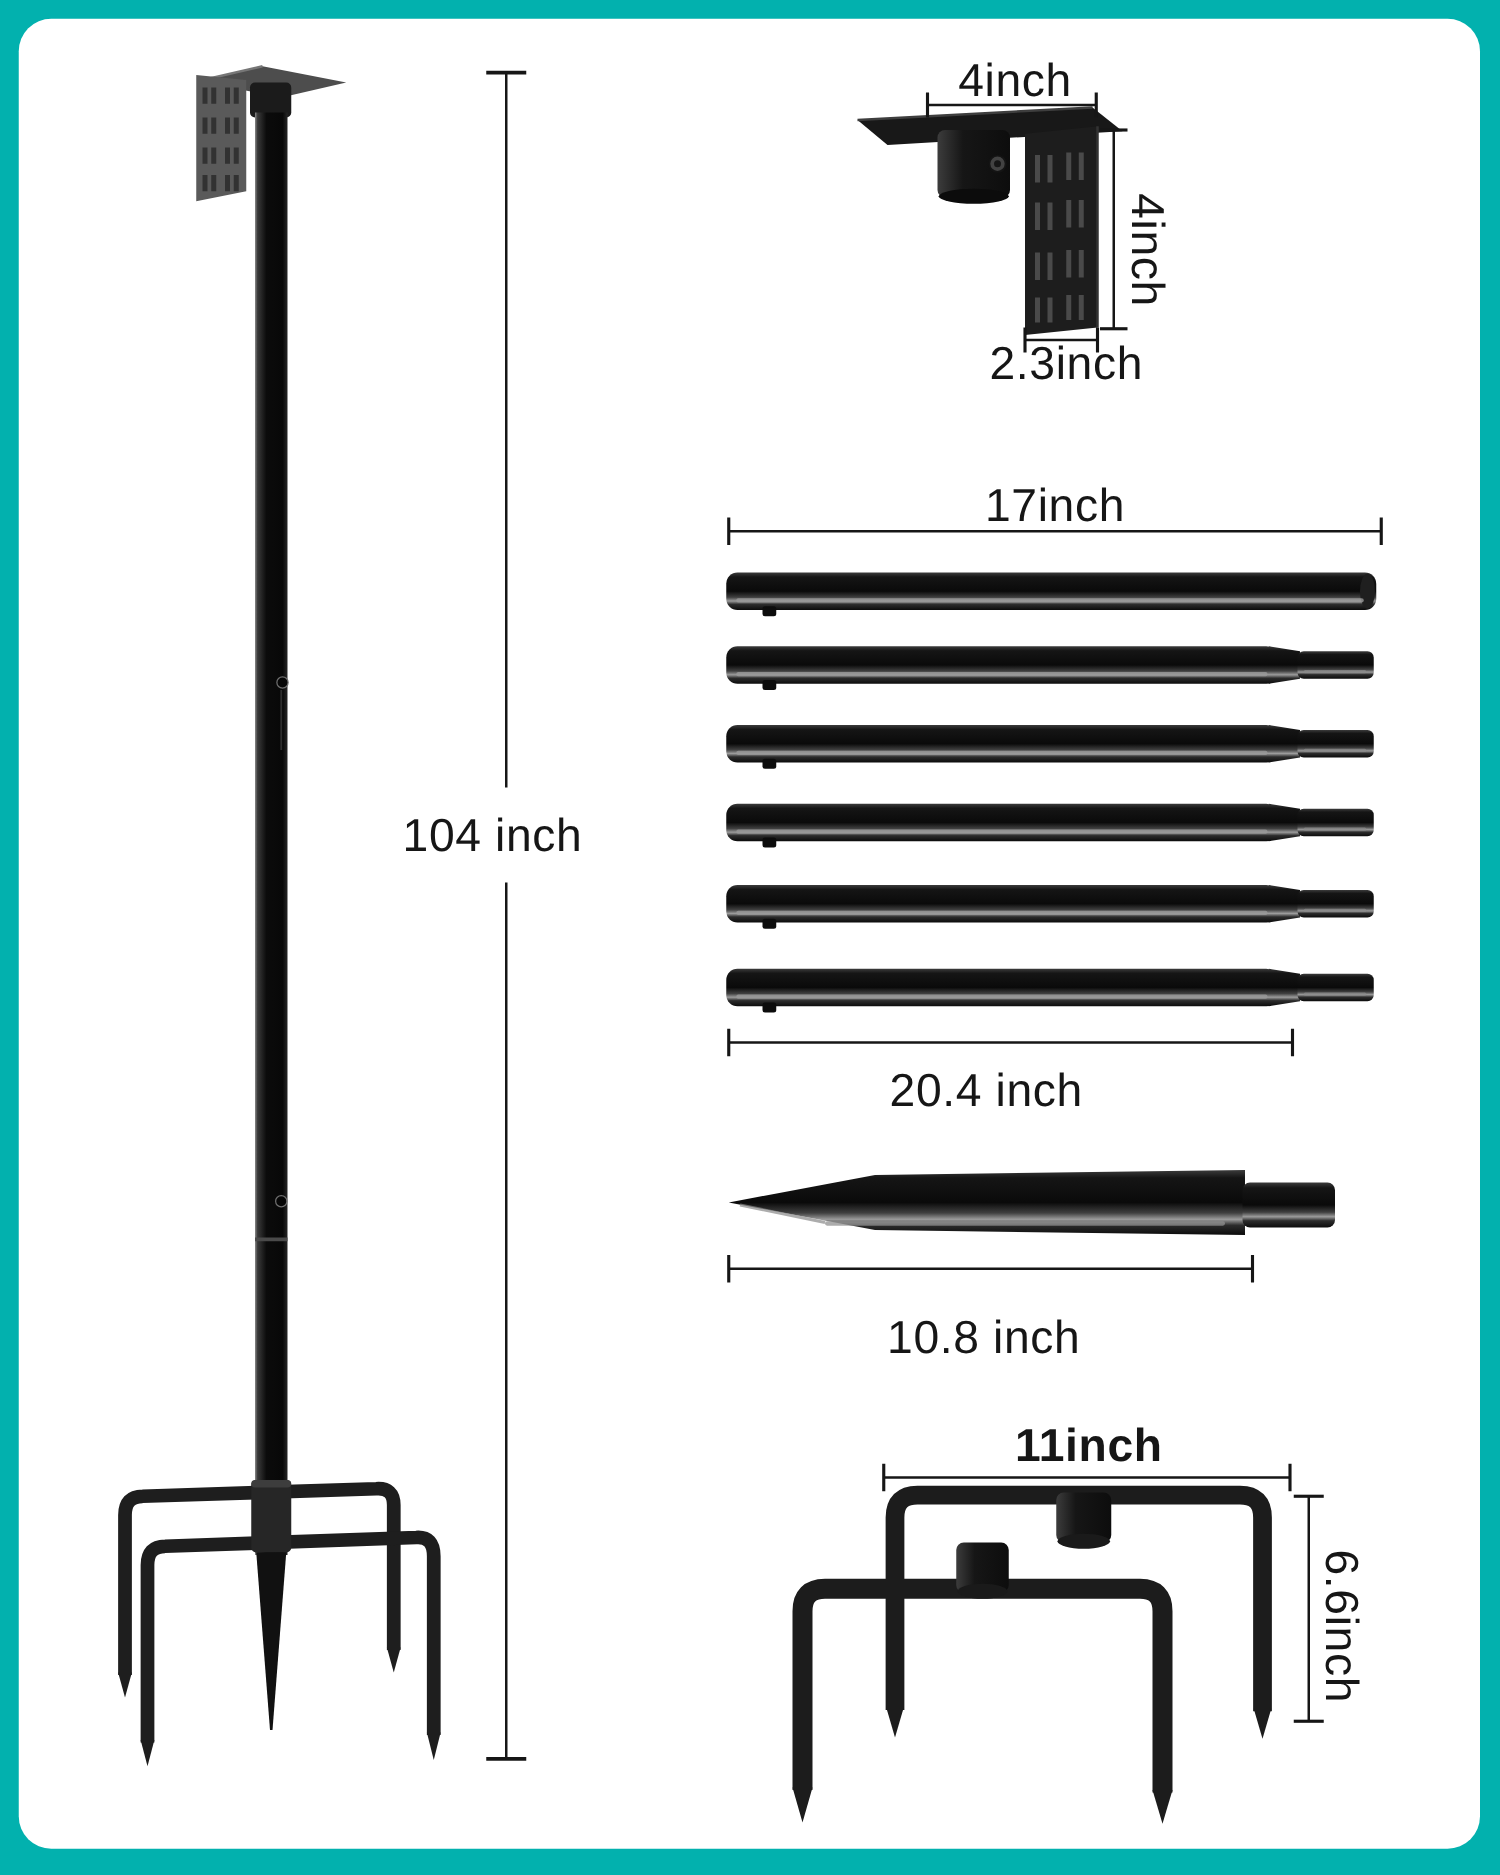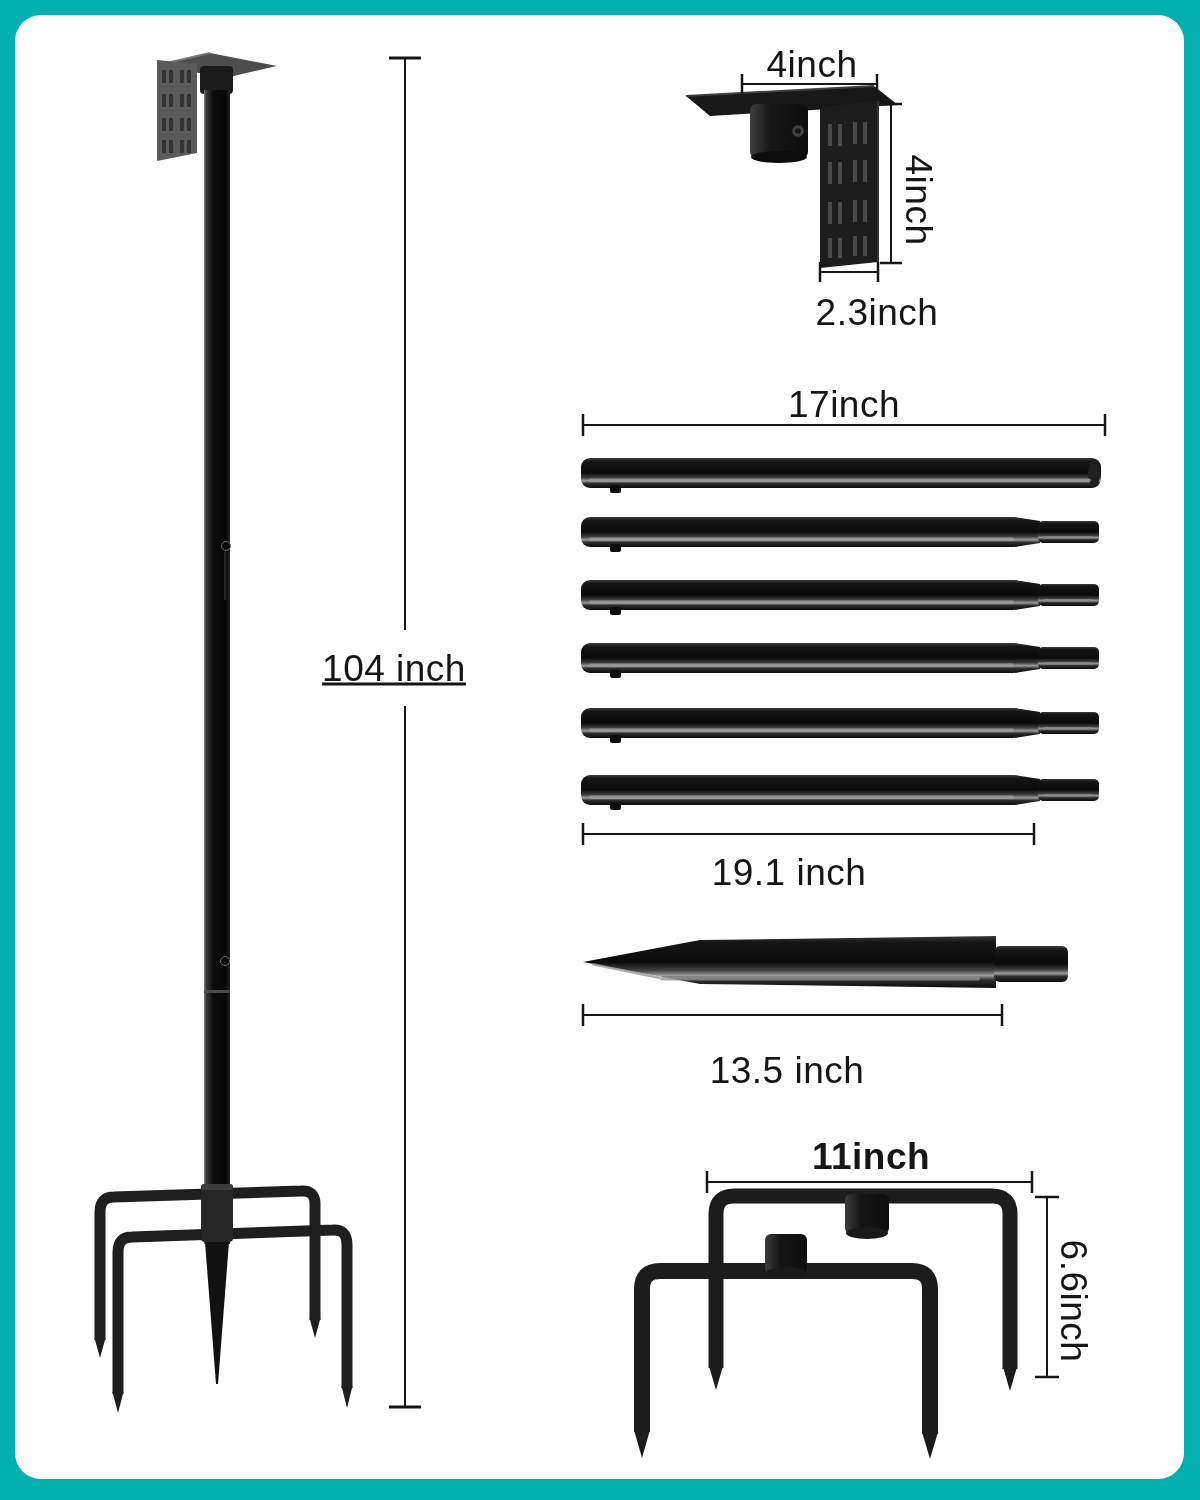--- a/index.html
+++ b/index.html
@@ -249,22 +249,22 @@
       </g>
 
       <g>
         <line x1="1047" y1="1197" x2="1047" y2="1377"></line>
         <line x1="1035" y1="1197" x2="1059" y2="1197" stroke-width="2.5"></line>
         <line x1="1035" y1="1377" x2="1059" y2="1377" stroke-width="2.5"></line>
       </g>
     </g>
   </svg>
 
-  <div class="dim-label" style="left:394px;top:668px;text-decoration:underline;">104 inch</div>
+  <div class="dim-label" style="left:394px;top:668px;">104 inch</div>
   <div class="dim-label" style="left:812px;top:64px;">4inch</div>
   <div class="dim-label rot" style="left:918px;top:200px;">4inch</div>
-  <div class="dim-label" style="left:853px;top:312px;margin-left:24px;">2.3inch</div>
+  <div class="dim-label" style="left:853px;top:291px;">2.3inch</div>
   <div class="dim-label" style="left:844px;top:404px;">17inch</div>
-  <div class="dim-label" style="left:789px;top:872px;">19.1 inch</div>
-  <div class="dim-label" style="left:787px;top:1070px;">13.5 inch</div>
+  <div class="dim-label" style="left:789px;top:872px;">20.4 inch</div>
+  <div class="dim-label" style="left:787px;top:1070px;">10.8 inch</div>
   <div class="dim-label" style="left:871px;top:1156px;font-weight:bold;">11inch</div>
   <div class="dim-label rot" style="left:1073px;top:1301px;">6.6inch</div>
 </div>
 
 </body></html>

